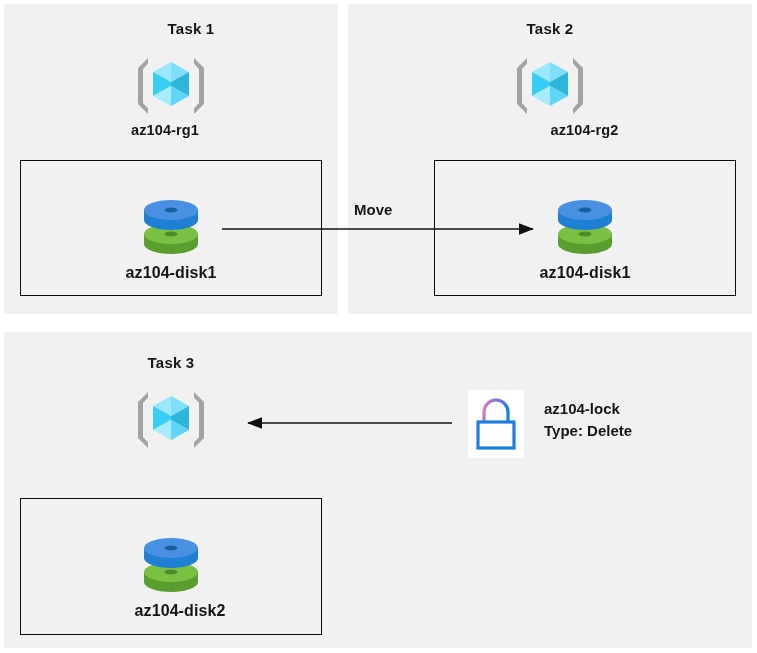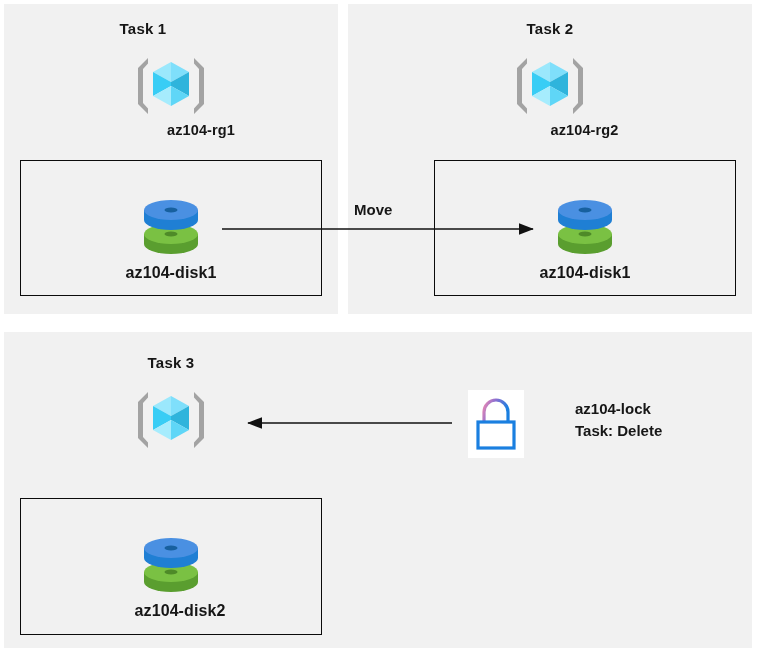--- a/index.html
+++ b/index.html
@@ -111,30 +111,30 @@
   .lock-icon svg { display: block; width: 100%; height: 100%; }
 
   .lock-text {
     position: absolute;
     font-size: 15px;
     font-weight: bold;
     color: #161616;
     line-height: 22px;
     white-space: nowrap;
   }
-  .lock-text div { display: block; margin-left: 31px; }
+  .lock-text div { display: block; }
 </style>
 </head>
 <body>
 
 <div id="canvas">
 
   <div class="panel" id="panel-task1"></div>
 
-  <div class="task-title" style="left:4px; top:20px; width:278px;">Task 1</div>
+  <div class="task-title" style="left:4px; top:20px; width:278px;padding-left:48px;">Task 1</div>
 
   <div class="rg-icon" id="rg-icon-1" style="left:134px; top:52px;">
     <svg viewBox="0 0 74 68" xmlns="http://www.w3.org/2000/svg">
 
       <path d="M14 6 L4 16 L4 52 L14 62 L14 56.5 L9 51 L9 17 L14 11.5 Z" fill="#a3a3a3"></path>
 
       <path d="M60 6 L70 16 L70 52 L60 62 L60 56.5 L65 51 L65 17 L60 11.5 Z" fill="#a3a3a3"></path>
 
       <path d="M37 10 L19 20 L37 30 Z" fill="#9be8fc"></path>
 
@@ -143,21 +143,21 @@
       <path d="M19 20 L19 44 L37 34 L37 30 Z" fill="#38cdf5"></path>
 
       <path d="M55 20 L55 44 L37 34 L37 30 Z" fill="#2fb4dc"></path>
 
       <path d="M19 44 L37 54 L37 34 Z" fill="#a6ecfd"></path>
 
       <path d="M55 44 L37 54 L37 34 Z" fill="#5fd6f7"></path>
     </svg>
   </div>
 
-  <div class="rg-label" style="left:4px; top:122px; width:322px;margin-left:36px;">az104-rg1</div>
+  <div class="rg-label" style="left:4px; top:122px; width:322px;">az104-rg1</div>
 
   <div class="inner-box" id="box-task1" style="left:20px; top:160px; width:302px; height:136px;"></div>
 
   <div class="disk-icon" id="disk-icon-1" style="left:135px; top:196px;">
     <svg viewBox="0 0 72 62" xmlns="http://www.w3.org/2000/svg">
 
       <ellipse cx="36" cy="48" rx="27" ry="10" fill="#5a9e2f"></ellipse>
       <rect x="9" y="38" width="54" height="10" fill="#5a9e2f"></rect>
       <ellipse cx="36" cy="38" rx="27" ry="10" fill="#7ac143"></ellipse>
       <ellipse cx="36" cy="38" rx="6.5" ry="2.6" fill="#4e8a28"></ellipse>
@@ -253,21 +253,21 @@
       </defs>
 
       <path d="M16 32 L16 22 A12 12 0 0 1 40 22 L40 32" fill="none" stroke="url(#lockgrad)" stroke-width="3.2"></path>
 
       <rect x="10" y="32" width="36" height="26" fill="#ffffff" stroke="#1a7fe0" stroke-width="3.2"></rect>
     </svg>
   </div>
 
   <div class="lock-text" style="left:544px; top:398px;">
     <div>az104-lock</div>
-    <div>Task: Delete</div>
+    <div>Type: Delete</div>
   </div>
 
   <svg class="arrow-layer" viewBox="0 0 757 653" xmlns="http://www.w3.org/2000/svg">
     <defs>
       <marker id="arrowhead-right" markerWidth="9" markerHeight="7" refX="8.5" refY="3.5" orient="auto" markerUnits="strokeWidth">
         <polygon points="0 0, 9 3.5, 0 7" fill="#111111"></polygon>
       </marker>
       <marker id="arrowhead-left" markerWidth="9" markerHeight="7" refX="8.5" refY="3.5" orient="auto" markerUnits="strokeWidth">
         <polygon points="0 0, 9 3.5, 0 7" fill="#111111"></polygon>
       </marker>

